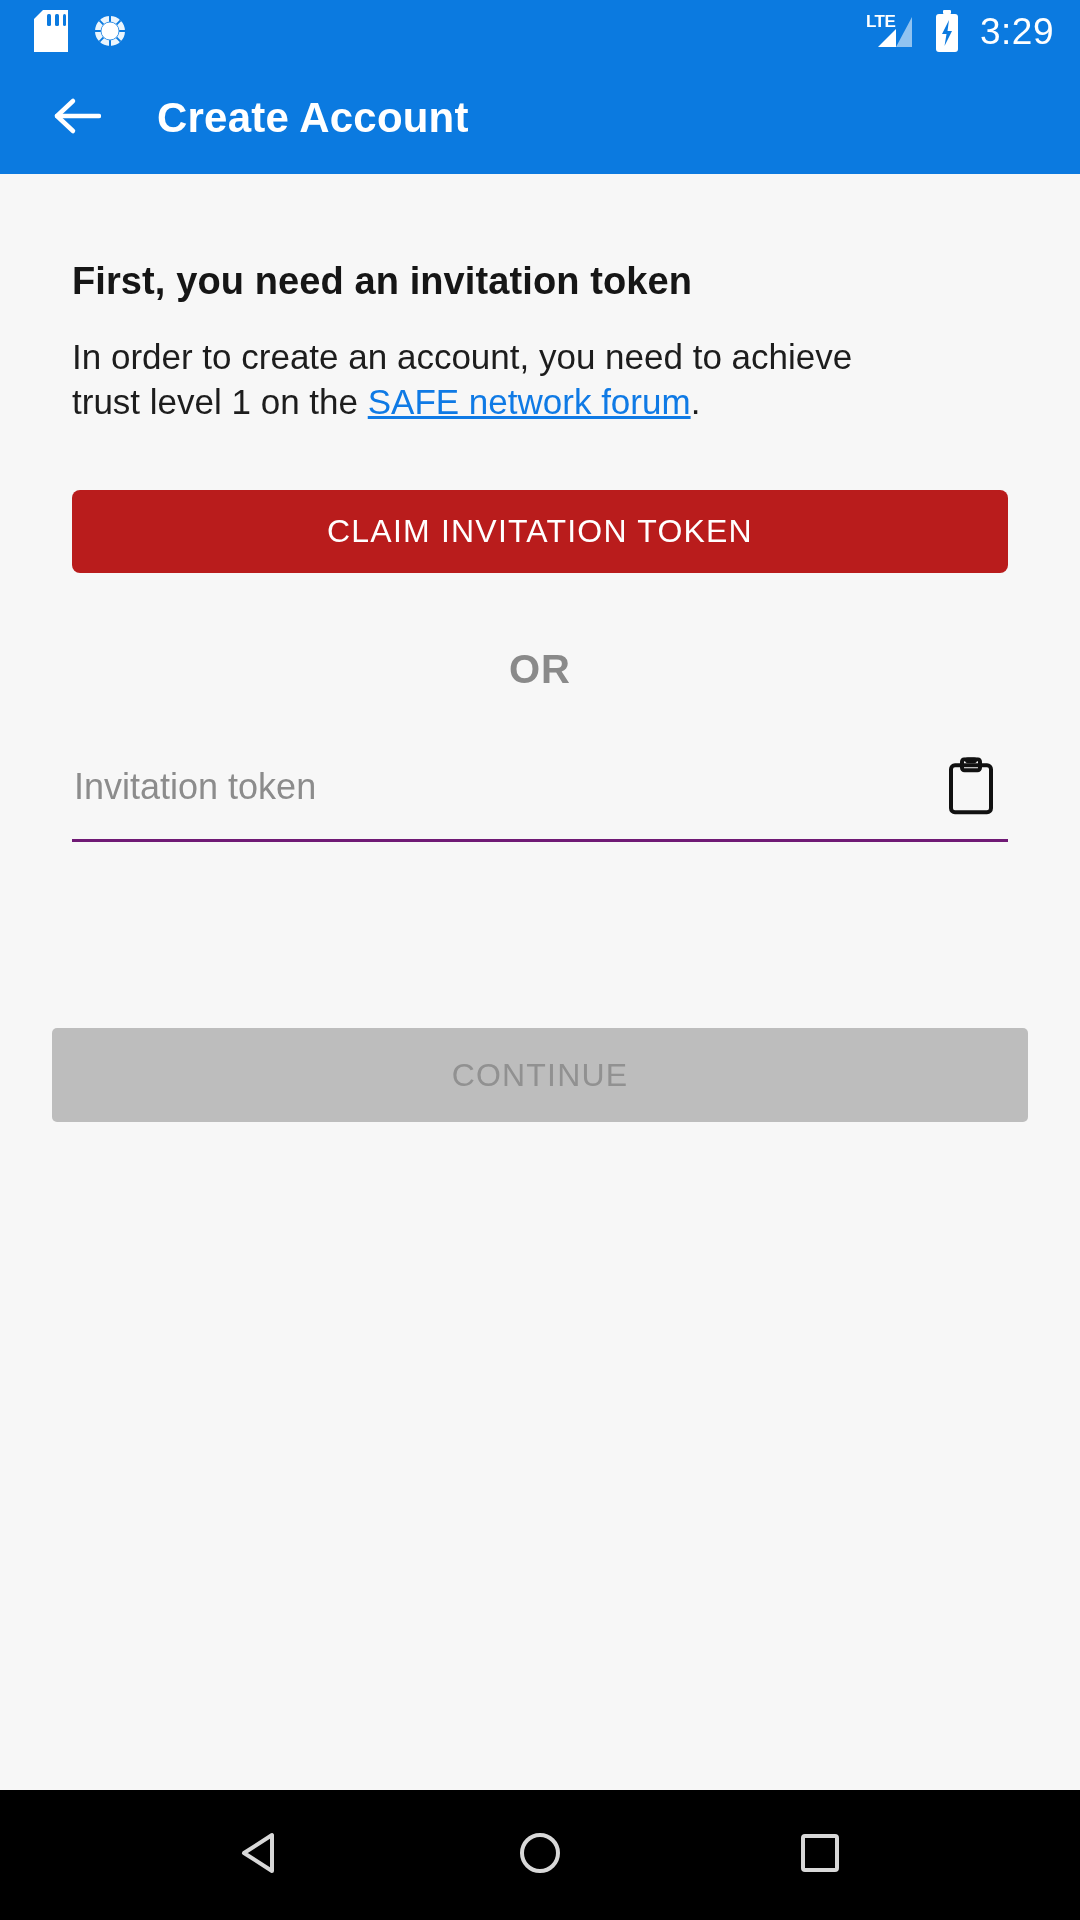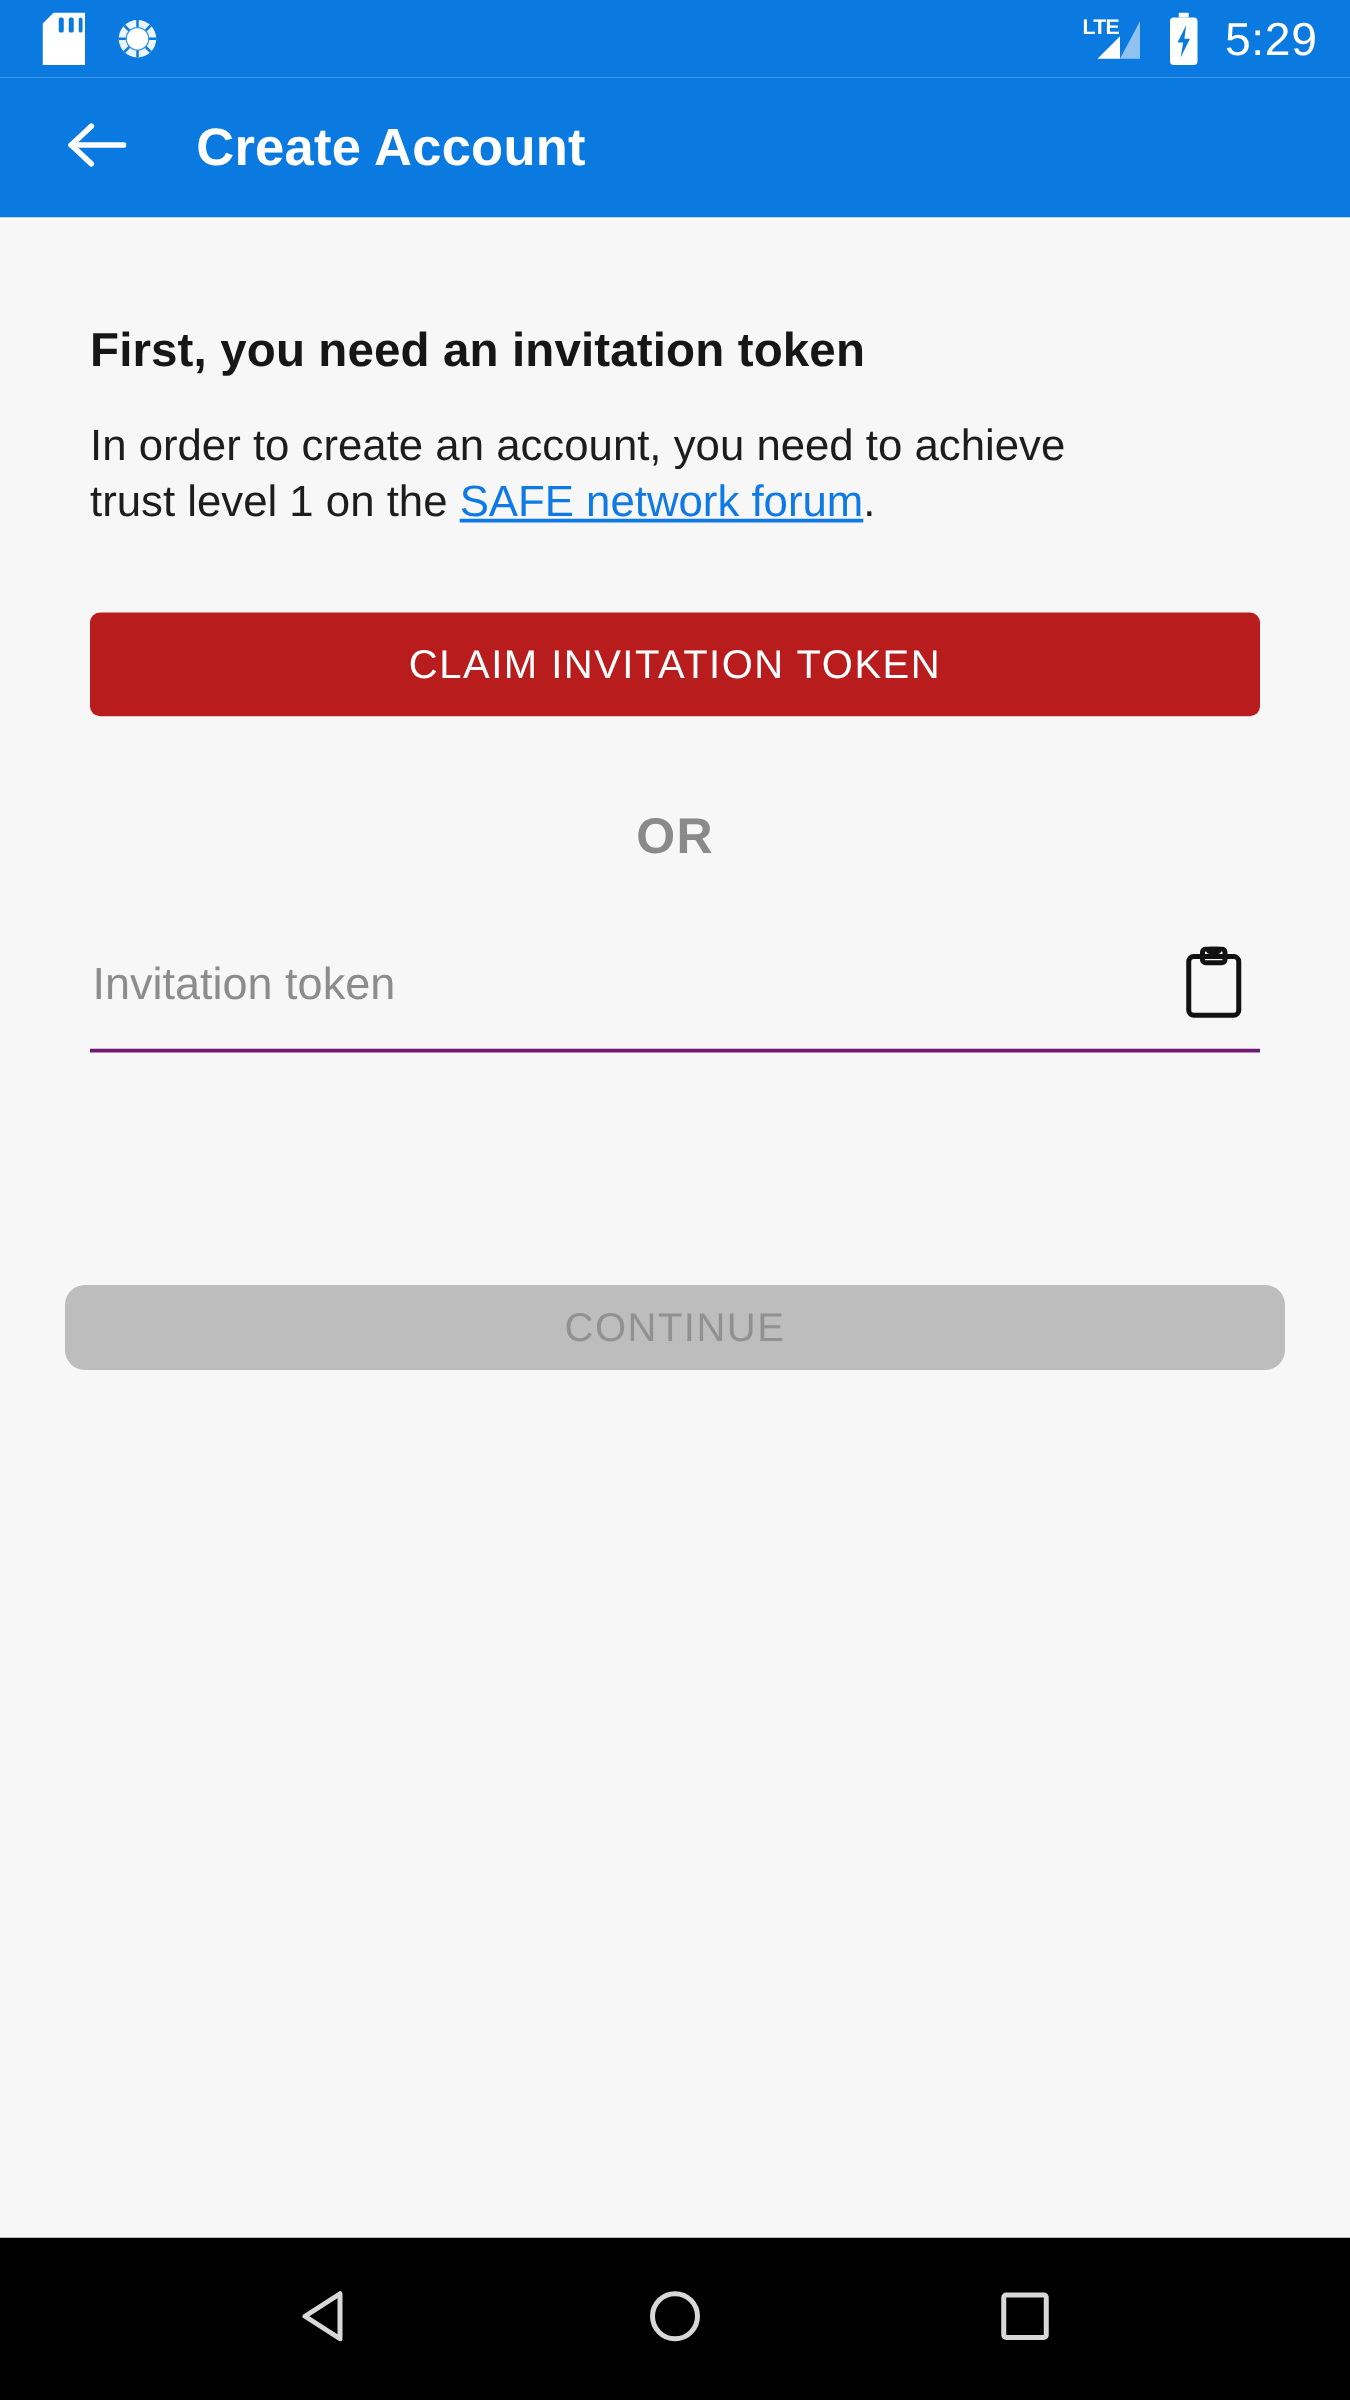--- a/index.html
+++ b/index.html
@@ -90,22 +90,22 @@
   .paste-icon-btn {
     position:absolute; right:6px; top:50%; transform:translateY(-60%);
     background:none; border:none; cursor:pointer;
     width:62px; height:68px; display:flex; align-items:center; justify-content:center;
   }
 
   .continue-btn {
     position:absolute;
     left:52px; right:52px;
     top:854px;
-    height:68px;
-    background:#bdbdbd; border:none; border-radius:16px;
+    height:94px;
+    background:#bdbdbd; border:none; border-radius:5px;
     color:#919191; font-size:32px; font-weight:500; letter-spacing:1.2px;
     display:flex; align-items:center; justify-content:center;
     cursor:default;
   }
 
   
   .nav-bar {
     height:130px; flex:0 0 130px; background:#000000;
     display:flex; align-items:center; justify-content:space-around;
     padding:0 120px;
@@ -153,21 +153,21 @@
           <path d="M30 18 L30 36 L12 36 Z" fill="#ffffff"></path>
         </svg>
       </span>
       <span class="sb-icon">
         <svg width="26" height="42" viewBox="0 0 26 42">
           <rect x="9" y="0" width="8" height="4" rx="1" fill="#ffffff"></rect>
           <rect x="2" y="4" width="22" height="38" rx="3" fill="#ffffff"></rect>
           <path d="M15 10 L8 24 H12.5 L10.5 36 L18 21 H13.5 Z" fill="#0b7ae0"></path>
         </svg>
       </span>
-      <span class="clock">5:29</span>
+      <span class="clock">3:29</span>
     </div>
   </div>
 
   <div class="app-bar">
     <div class="back-btn">
       <span>
         <svg width="48" height="44" viewBox="0 0 48 44">
           <path d="M4 22 H46" stroke="#ffffff" stroke-width="4.5" stroke-linecap="round" fill="none"></path>
           <path d="M20 7 L4 22 L20 37" stroke="#ffffff" stroke-width="4.5" stroke-linecap="round" stroke-linejoin="round" fill="none"></path>
         </svg>

